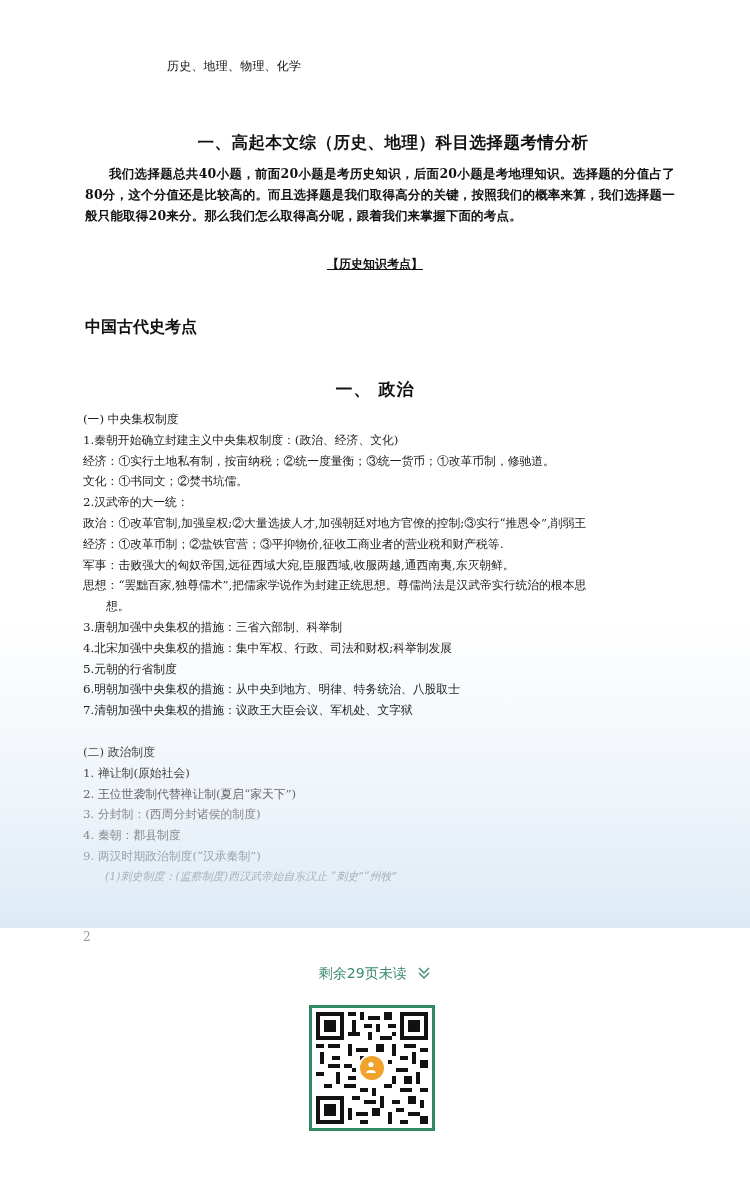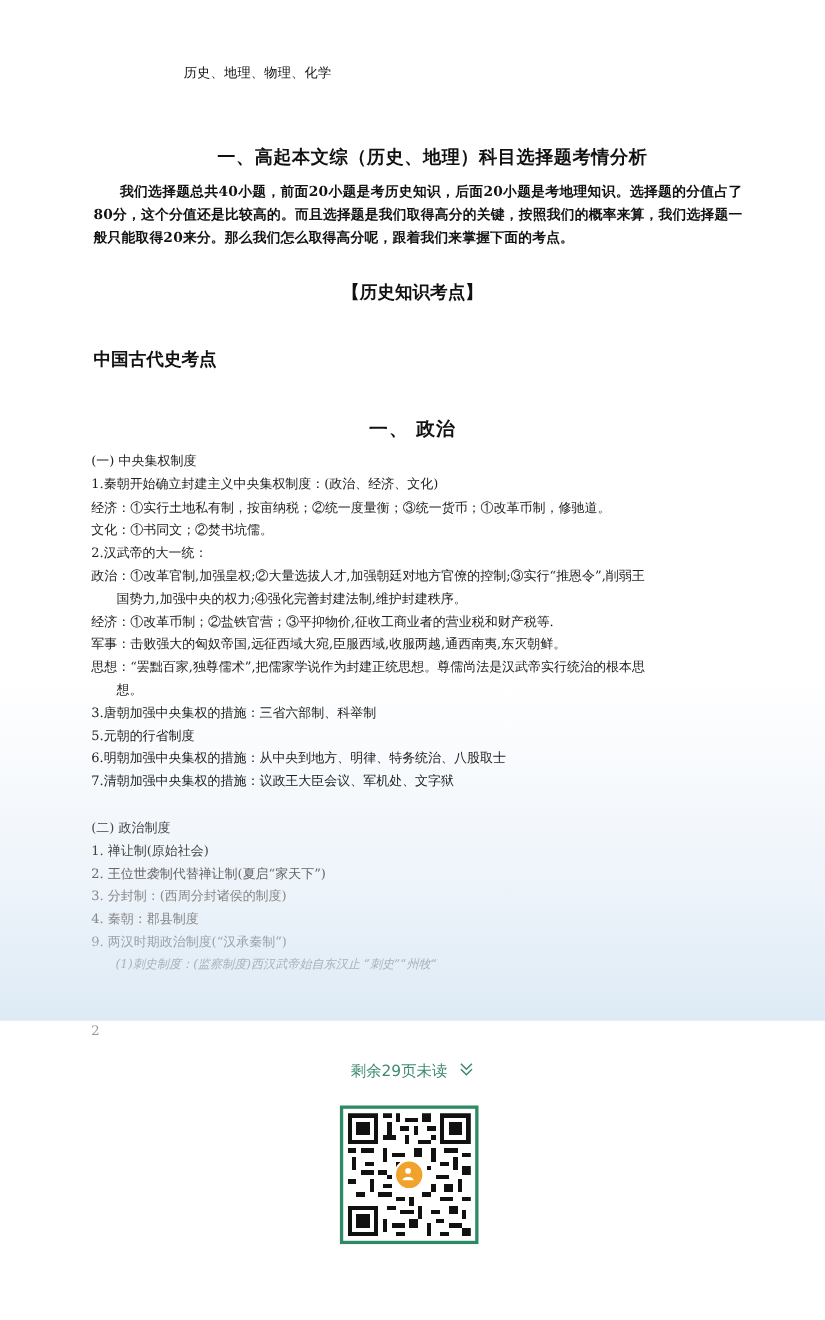--- a/index.html
+++ b/index.html
@@ -52,23 +52,24 @@
       color: #111;
       text-indent: 24px;
       text-align: justify;
       letter-spacing: 0.2px;
     }
     .bracket-title {
       position: absolute;
       left: 0; right: 0;
       top: 256px;
       text-align: center;
-      font-size: 16px;
-      font-weight: bold;
-      color: #111;
+      font-size: 12px;
+      font-weight: bold;
+      color: #111;
+      text-decoration: underline;
     }
     .sub-heading {
       position: absolute;
       left: 85px;
       top: 317px;
       font-size: 16px;
       font-weight: bold;
       color: #111;
     }
     .chapter-title {
@@ -186,26 +187,26 @@
 
   <div class="chapter-title">一、 政治</div>
 
   <div class="body-lines">
     <div class="ln">(一) 中央集权制度</div>
     <div class="ln">1.秦朝开始确立封建主义中央集权制度：(政治、经济、文化)</div>
     <div class="ln">经济：①实行土地私有制，按亩纳税；②统一度量衡；③统一货币；①改革币制，修驰道。</div>
     <div class="ln">文化：①书同文；②焚书坑儒。</div>
     <div class="ln">2.汉武帝的大一统：</div>
     <div class="ln">政治：①改革官制,加强皇权;②大量选拔人才,加强朝廷对地方官僚的控制;③实行“推恩令”,削弱王</div>
-    <div class="ln cont">国势力,加强中央的权力;④强化完善封建法制,维护封建秩序。</div>
     <div class="ln">经济：①改革币制；②盐铁官营；③平抑物价,征收工商业者的营业税和财产税等.</div>
     <div class="ln">军事：击败强大的匈奴帝国,远征西域大宛,臣服西域,收服两越,通西南夷,东灭朝鲜。</div>
     <div class="ln">思想：“罢黜百家,独尊儒术”,把儒家学说作为封建正统思想。尊儒尚法是汉武帝实行统治的根本思</div>
     <div class="ln cont">想。</div>
     <div class="ln">3.唐朝加强中央集权的措施：三省六部制、科举制</div>
+    <div class="ln">4.北宋加强中央集权的措施：集中军权、行政、司法和财权;科举制发展</div>
     <div class="ln">5.元朝的行省制度</div>
     <div class="ln">6.明朝加强中央集权的措施：从中央到地方、明律、特务统治、八股取士</div>
     <div class="ln">7.清朝加强中央集权的措施：议政王大臣会议、军机处、文字狱</div>
     <div class="gap"></div>
     <div class="ln fade1">(二) 政治制度</div>
     <div class="ln fade1">1. 禅让制(原始社会)</div>
     <div class="ln fade2">2. 王位世袭制代替禅让制(夏启“家天下”)</div>
     <div class="ln fade3">3. 分封制：(西周分封诸侯的制度)</div>
     <div class="ln fade3">4. 秦朝：郡县制度</div>
     <div class="ln fade4">9. 两汉时期政治制度(“汉承秦制”)</div>

